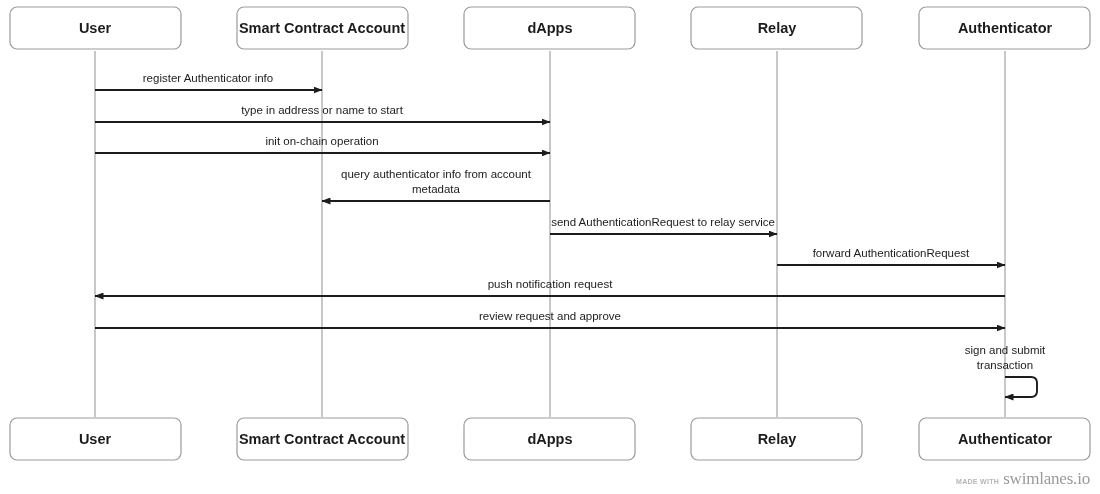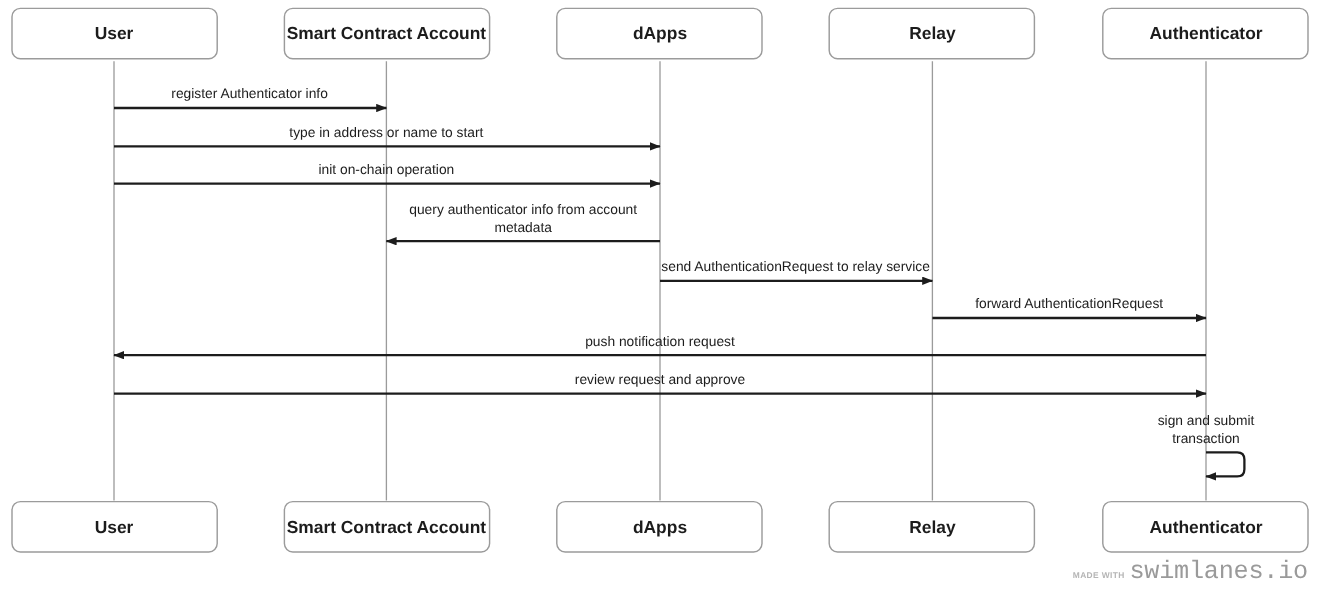--- a/index.html
+++ b/index.html
@@ -71,22 +71,22 @@
   }
   .watermark-made {
     font-family: "Liberation Sans", sans-serif;
     font-size: 7px;
     letter-spacing: 0.3px;
     color: #b5b5b5;
     text-transform: uppercase;
     font-weight: bold;
   }
   .watermark-brand {
-    font-family: Liberation Mono, monospace;
-    font-size: 21px;
+    font-family: Liberation Serif, serif;
+    font-size: 17px;
     color: #9a9a9a;
     font-weight: normal;
     letter-spacing: -0.2px;
   }
 </style>
 </head>
 <body>
 
 <div id="diagram-root">
 

